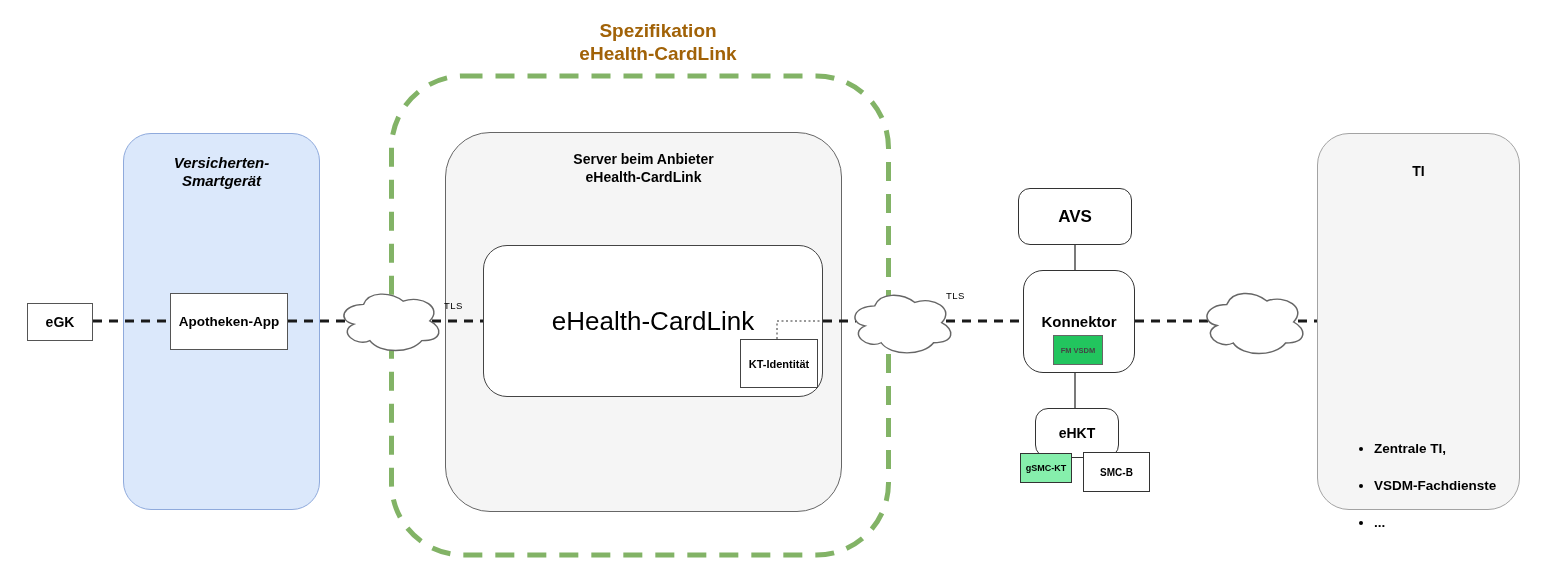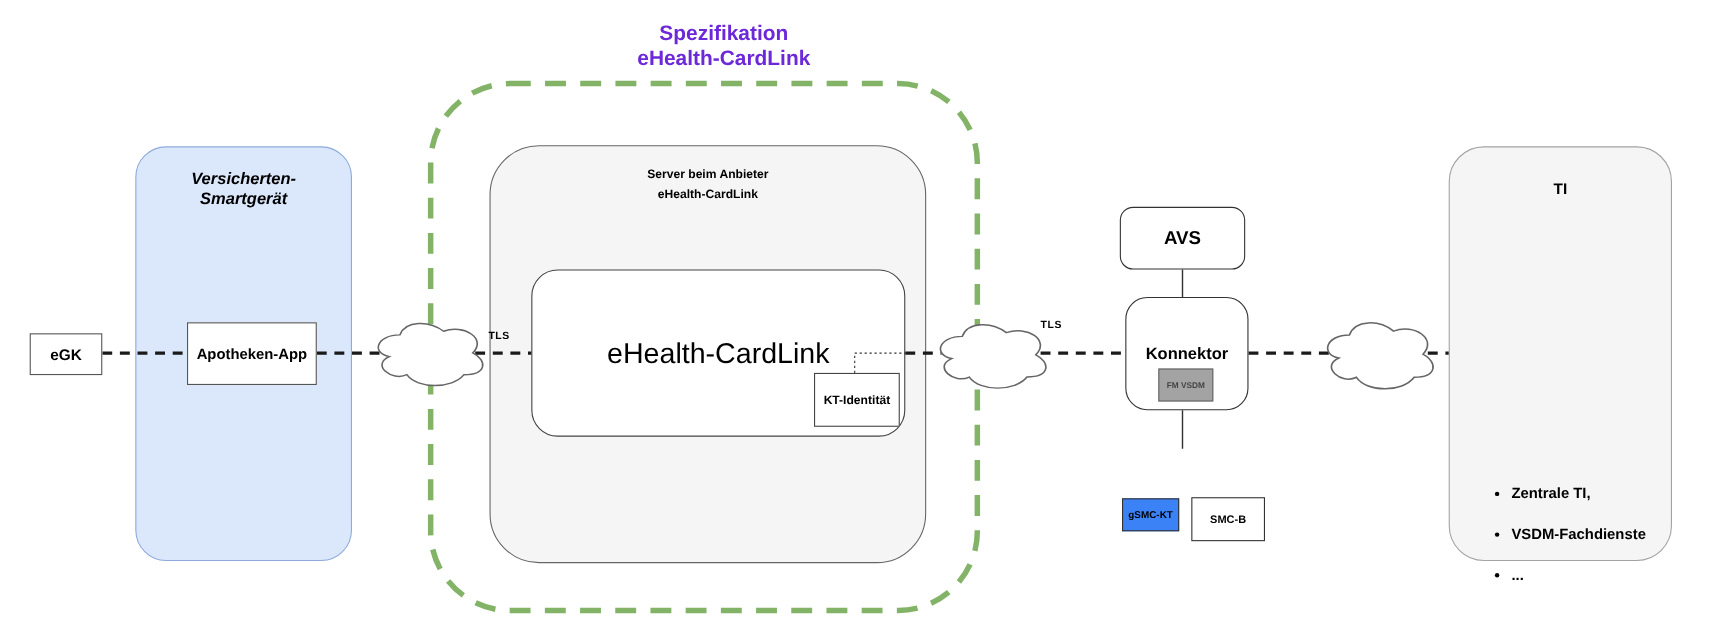--- a/index.html
+++ b/index.html
@@ -13,34 +13,34 @@
     text-align:center; color:#000;
   }
   
   .layer0 { z-index:0; }
   .layer2 { z-index:2; }
   svg.connector-layer { position:absolute; left:0; top:0; z-index:1; pointer-events:none; }
 
   .diagram-title {
     position:absolute; left:488px; top:19px; width:340px;
     text-align:center; font-weight:bold; font-size:19px; line-height:23px;
-    color:#6d28d9; z-index:2;
+    color:#a16207; z-index:2;
   }
   .blue-box {
     left:123px; top:133px; width:197px; height:377px;
     background:#dbe8fb; border:1.3px solid #8faadc; border-radius:28px;
   }
   .blue-box .box-title { position:absolute; top:20px; left:0; width:100%;
     font-weight:bold; font-size:15px; line-height:18px;font-style:italic; }
   .gray-server {
     left:445px; top:132px; width:397px; height:380px;
     background:#f5f5f5; border:1.2px solid #666; border-radius:45px;
   }
   .gray-server .box-title { position:absolute; top:17px; left:0; width:100%;
-    font-weight:bold; font-size:11px; line-height:18px; }
+    font-weight:bold; font-size:14px; line-height:18px; }
   .white-inner {
     left:483px; top:245px; width:340px; height:152px;
     background:#fff; border:1.2px solid #444; border-radius:24px;
     font-size:26px; font-weight:normal;
   }
   .kt-box {
     left:740px; top:339px; width:78px; height:49px;
     background:#fff; border:1.2px solid #444;
     font-weight:bold; font-size:11px;
   }
@@ -50,47 +50,47 @@
   }
   .orange-box .box-title { position:absolute; top:22px; left:0; width:100%;
     font-weight:bold; font-size:15px; }
   .avs-box { left:1018px; top:188px; width:114px; height:57px;
     background:#fff; border:1.2px solid #333; border-radius:12px;
     font-weight:bold; font-size:17px; }
   .konnektor-box { left:1023px; top:270px; width:112px; height:103px;
     background:#fff; border:1.2px solid #333; border-radius:20px;
     font-weight:bold; font-size:15px; }
   .fmvsdm-box { left:1053px; top:335px; width:50px; height:30px;
-    background:#a3a3a3; border:1.5px solid #666;
+    background:#22c55e; border:1.5px solid #666;
     font-weight:bold; font-size:7.5px; color:#444; }
   .ehkt-box { left:1035px; top:408px; width:84px; height:50px;
     background:#fff; border:1.2px solid #333; border-radius:13px;
     font-weight:bold; font-size:14px; }
   .gsmckt-box { left:1020px; top:453px; width:52px; height:30px;
-    background:#3b82f6; border:1.2px solid #333;
+    background:#86efac; border:1.2px solid #333;
     font-weight:bold; font-size:9px; }
   .smcb-box { left:1083px; top:452px; width:67px; height:40px;
     background:#fff; border:1.2px solid #333;
     font-weight:bold; font-size:10px; }
   .ti-box {
     left:1317px; top:133px; width:203px; height:377px;
     background:#f5f5f5; border:1.2px solid #a3a3a3; border-radius:32px;
   }
   .ti-box .box-title { position:absolute; top:29px; left:0; width:100%;
     font-weight:bold; font-size:14px; }
   .ti-bullets { position:absolute; left:22px; top:288px; margin:0; padding-left:17px;
     font-weight:bold; font-size:13.5px; line-height:20px; text-align:left; }
   .ti-bullets li { margin:17px; }
   .egk-box { left:27px; top:303px; width:66px; height:38px;
     background:#fff; border:1.3px solid #555;
     font-weight:bold; font-size:14px; }
   .app-box { left:170px; top:293px; width:118px; height:57px;
     background:#fff; border:1.3px solid #555;
     font-weight:bold; font-size:13.5px; }
-  .tls-label { position:absolute; z-index:2; font-weight:bold; font-size:9.5px;
+  .tls-label { position:absolute; z-index:2; font-weight:normal; font-size:9.5px;
     letter-spacing:0.5px; color:#000; }
   .tls-1 { left:444px; top:300px; }
   .tls-2 { left:946px; top:290px; }
 </style>
 </head>
 <body>
 
 <div class="canvas">
 
   <div class="diagram-title">
@@ -160,20 +160,23 @@
   </div>
 
   <div class="node layer2 avs-box">
     <span>AVS</span>
   </div>
 
   <div class="node layer2 fmvsdm-box">
     <span>FM VSDM</span>
   </div>
 
+  <div class="node layer2 ehkt-box">
+    <span>eHKT</span>
+  </div>
 
   <div class="node layer2 gsmckt-box">
     <span>gSMC-KT</span>
   </div>
 
   <div class="node layer2 smcb-box">
     <span>SMC-B</span>
   </div>
 
   <div class="tls-label tls-1">TLS</div>

